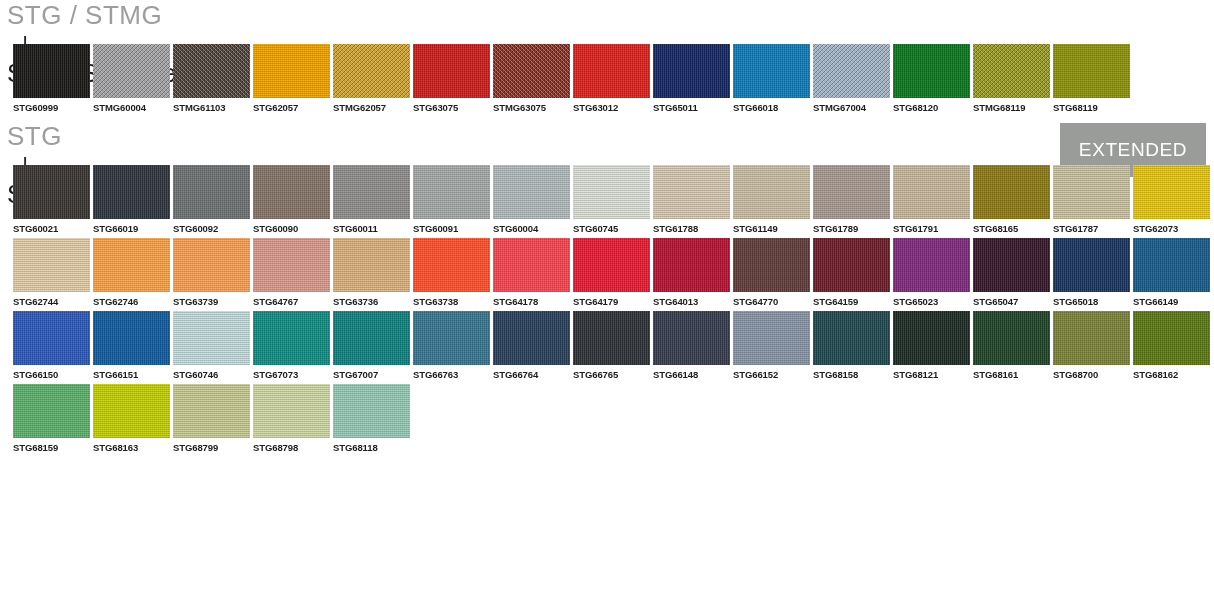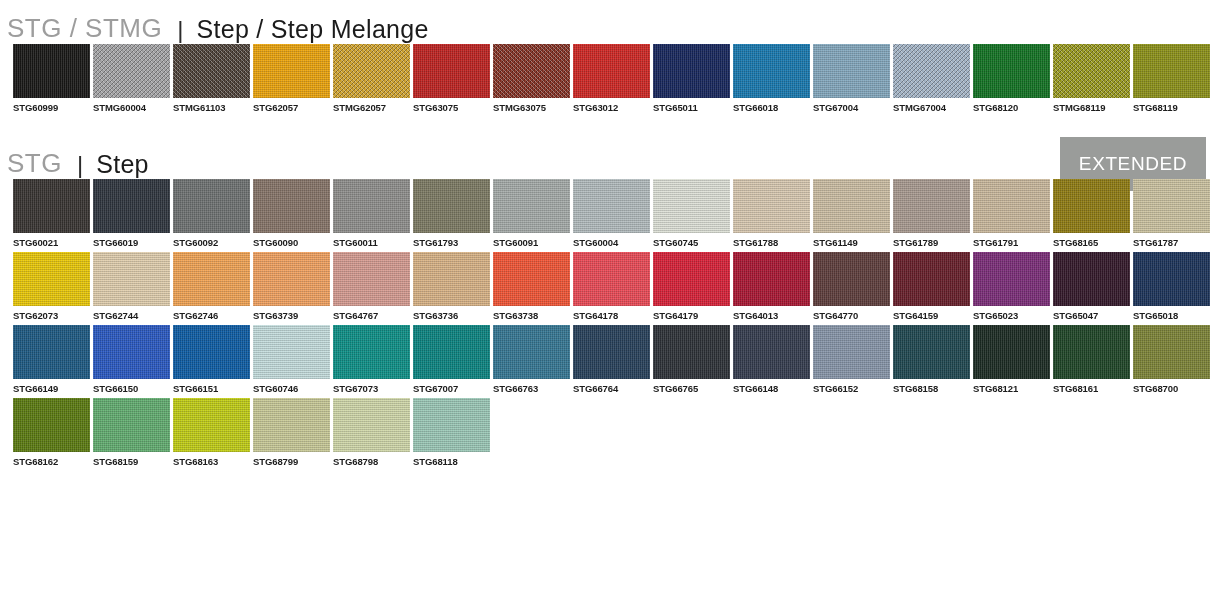--- a/index.html
+++ b/index.html
@@ -23,23 +23,24 @@
     box-sizing: border-box;
   }
 
   
   .section {
     position: relative;
   }
   .section-head {
     position: relative;
     display: flex;
-    align-items: flex-end;
+    align-items: flex-start;
     height: 44px;
     padding-left: 7px;
+    flex-direction: column;
   }
   .sec-code {
     font-size: 26px;
     font-weight: 400;
     letter-spacing: .5px;
     color: #9d9d9d;
     white-space: pre;
   }
   .sec-sep {
     font-size: 24px;
@@ -104,21 +105,21 @@
     background-size: 4px 4px, 4px 4px, 2px 2px;
   }
   .label {
     font-size: 9.5px;
     font-weight: bold;
     color: #1c1c1c;
     letter-spacing: -0.1px;
     padding-top: 4px;
     white-space: nowrap;
   }
-  .sec2 { margin-top: 18px; }
+  .sec2 { margin-top: 4px; }
 </style>
 </head>
 <body>
 
 <div class="page">
 
   <div class="section">
     <div class="section-head">
       <span class="sec-code">STG / STMG</span>
       <span class="sec-sep">|</span>
@@ -157,24 +158,20 @@
           <div class="chip weave" style="background-color: rgb(205, 39, 36);"></div>
           <div class="label">STG63012</div>
         </div>
         <div class="swatch">
           <div class="chip weave" style="background-color: rgb(23, 38, 92);"></div>
           <div class="label">STG65011</div>
         </div>
         <div class="swatch">
           <div class="chip weave" style="background-color: rgb(24, 120, 174);"></div>
           <div class="label">STG66018</div>
-        </div>
-        <div class="swatch">
-          <div class="chip weave" style="background-color: rgb(131, 167, 188);"></div>
-          <div class="label">STG67004</div>
         </div>
         <div class="swatch">
           <div class="chip melange" style="background-color: rgb(154, 171, 189);"></div>
           <div class="label">STMG67004</div>
         </div>
         <div class="swatch">
           <div class="chip weave" style="background-color: rgb(18, 113, 34);"></div>
           <div class="label">STG68120</div>
         </div>
         <div class="swatch">
@@ -210,24 +207,20 @@
         </div>
         <div class="swatch">
           <div class="chip weave" style="background-color: rgb(133, 116, 104);"></div>
           <div class="label">STG60090</div>
         </div>
         <div class="swatch">
           <div class="chip weave" style="background-color: rgb(143, 142, 140);"></div>
           <div class="label">STG60011</div>
         </div>
         <div class="swatch">
-          <div class="chip weave" style="background-color: rgb(124, 122, 99);"></div>
-          <div class="label">STG61793</div>
-        </div>
-        <div class="swatch">
           <div class="chip weave" style="background-color: rgb(164, 170, 168);"></div>
           <div class="label">STG60091</div>
         </div>
         <div class="swatch">
           <div class="chip weave" style="background-color: rgb(178, 187, 189);"></div>
           <div class="label">STG60004</div>
         </div>
         <div class="swatch">
           <div class="chip weave" style="background-color: rgb(221, 224, 214);"></div>
           <div class="label">STG60745</div>

